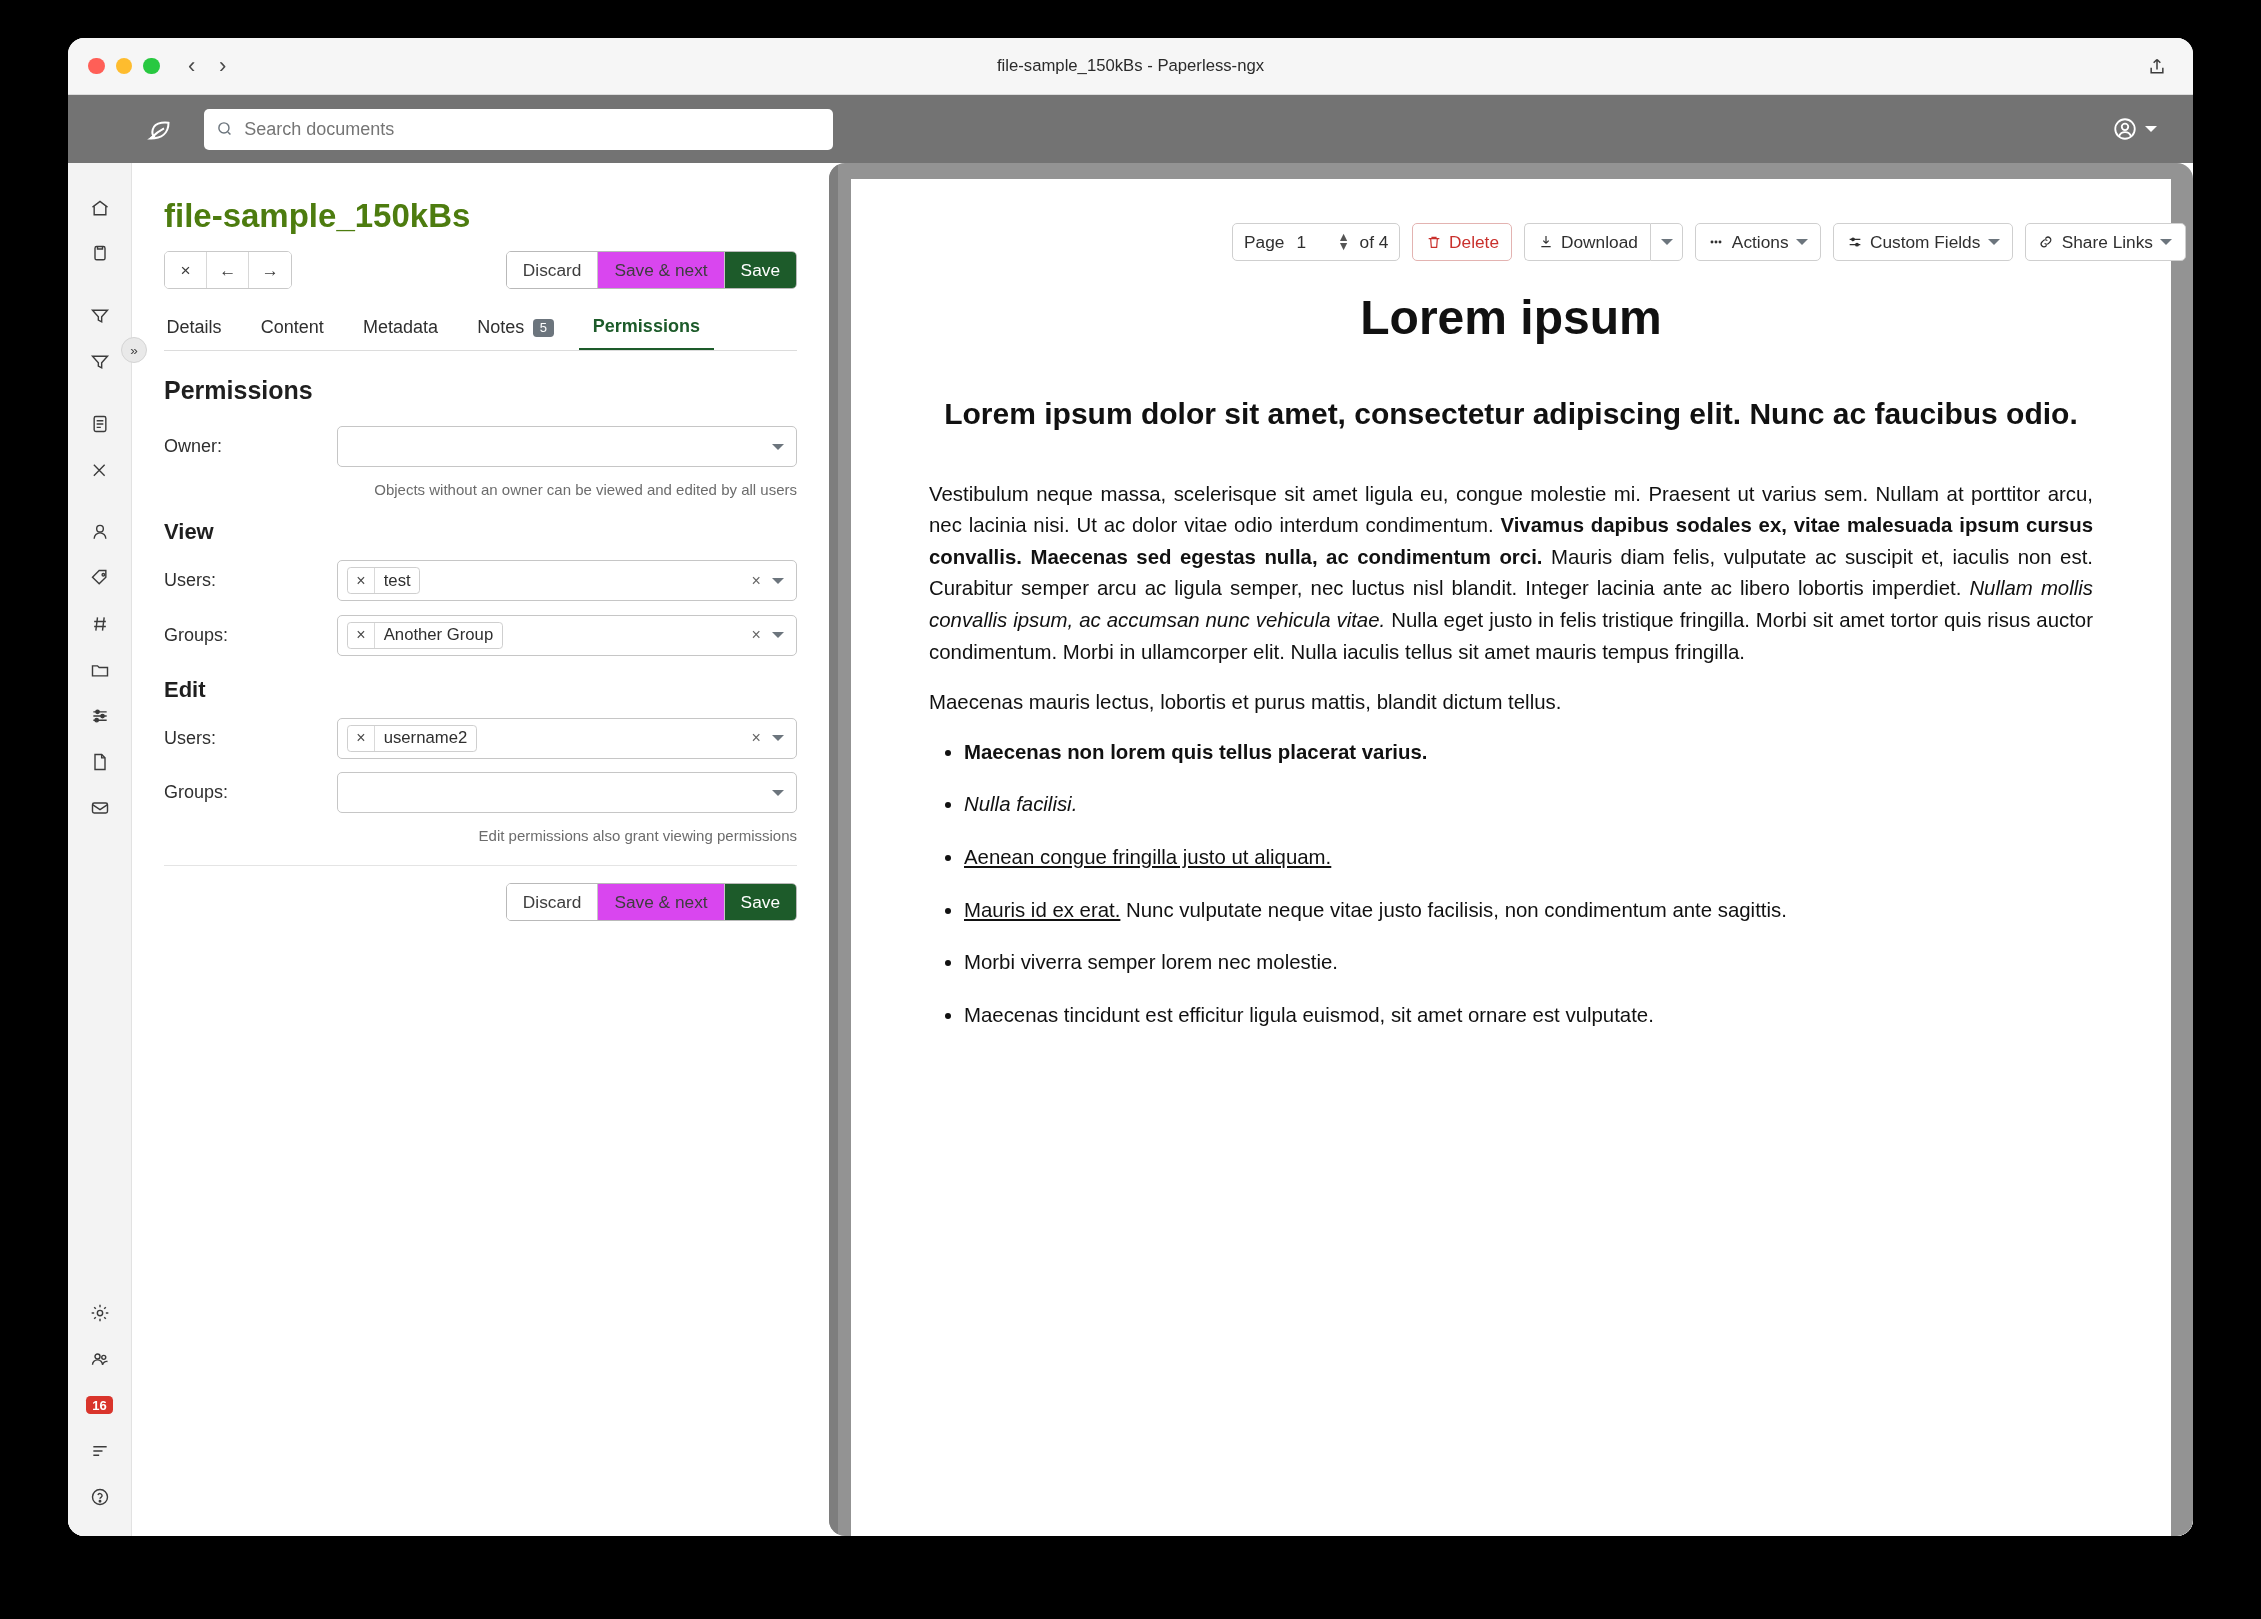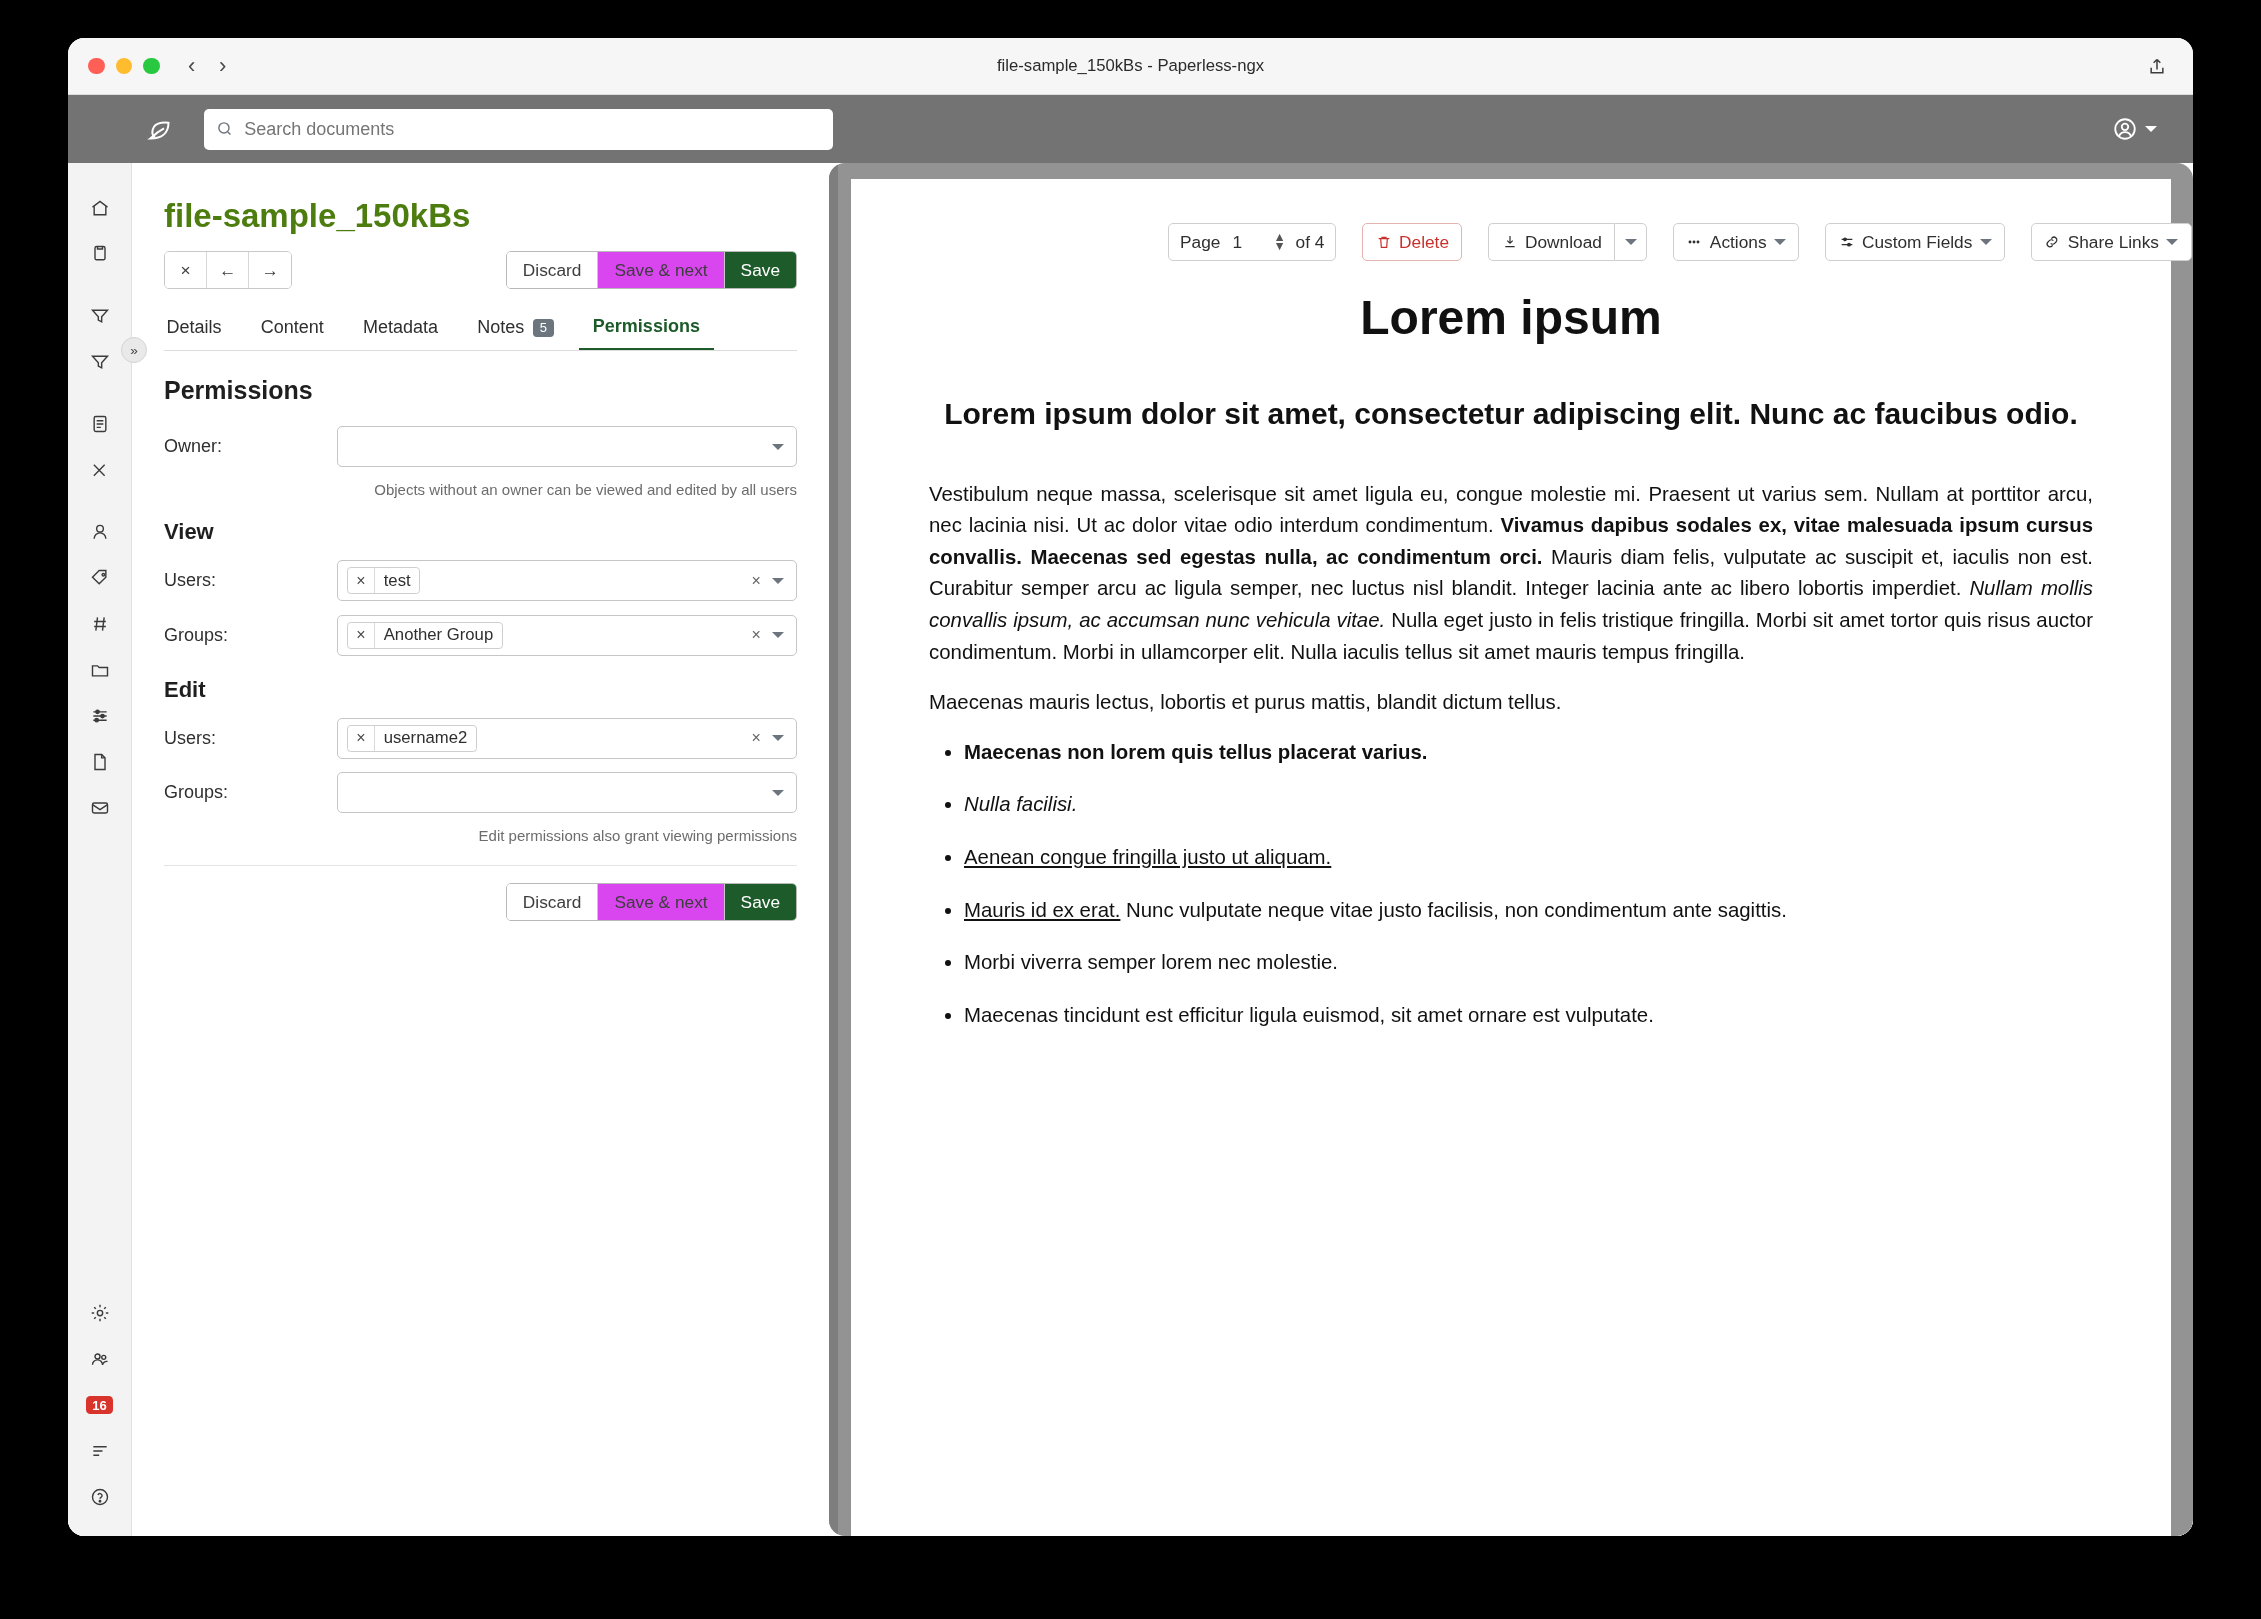--- a/index.html
+++ b/index.html
@@ -306,22 +306,22 @@
   .i { font-style: italic; }
   .u { text-decoration: underline; }
   .scroll-left {
     position: absolute;
     left: 0; top: 0; bottom: 0; width: 8.6px;
     background: #7e7e7e;
   }
   
   .toolbar {
     position: absolute;
-    left: 1100px; top: 185px;
-    display: flex; align-items: center; gap: 26px;
+    left: 1164px; top: 185px;
+    display: flex; align-items: center; gap: 12px;
     z-index: 6;
   }
   .page-group {
     display: flex; align-items: center; gap: 10px;
     border: 0.6px solid #cfcfcf;
     border-radius: 5px;
     background: #ffffff;
     height: 38px;
     padding: 0 11px;
     font-size: 17.3px; color: #2f2f2f;

